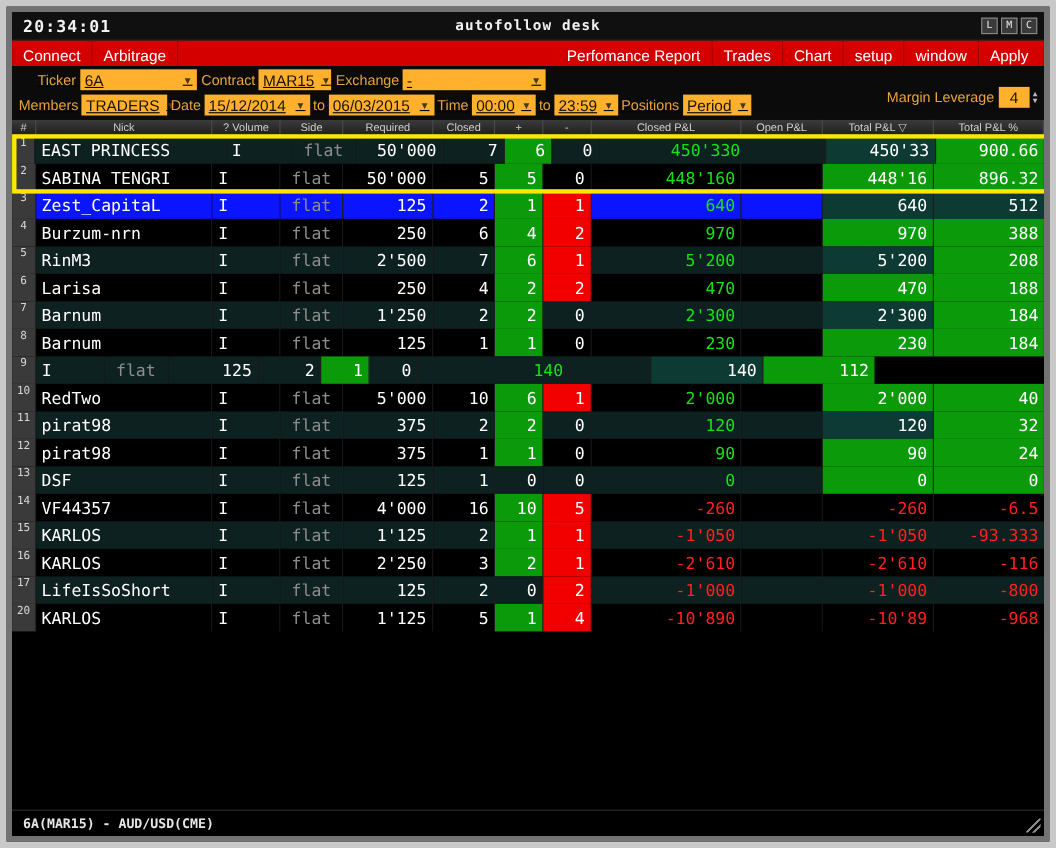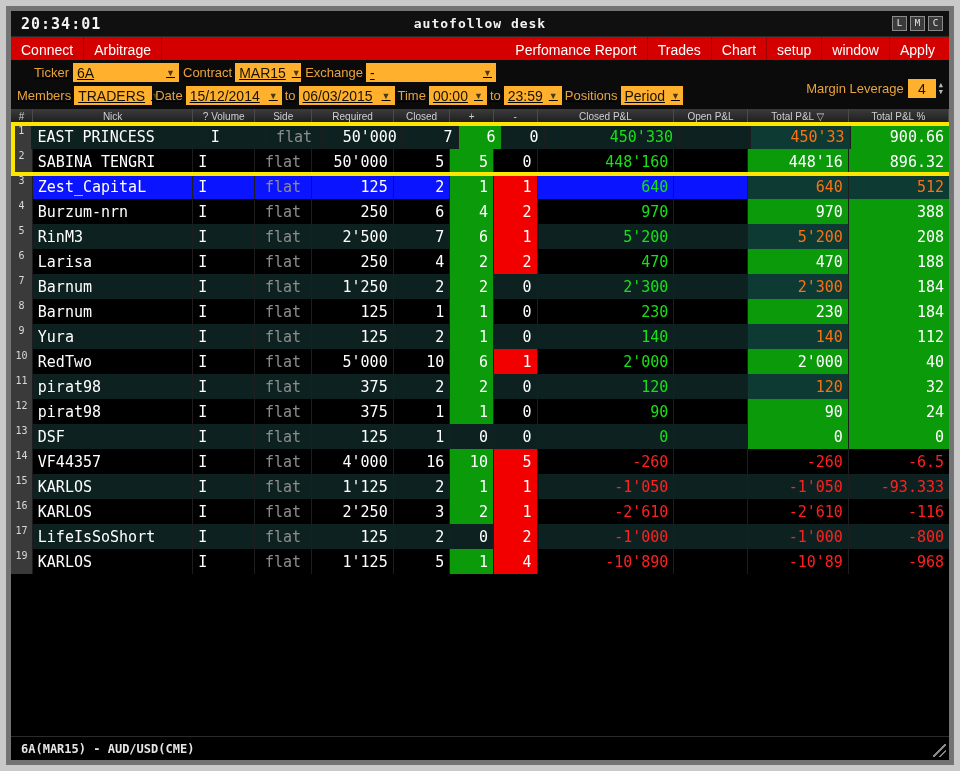--- a/index.html
+++ b/index.html
@@ -142,21 +142,21 @@
   .bg-a { background: #000000; }
   .bg-b { background: #0d2220; }
   .sel  { background: #0b14ff; }
   .green-cell { background: #0a9a0a; }
   .red-cell { background: #f20000; }
   .pos { color: #18e018; }
   .neg { color: #ff2020; }
   .white { color: #ffffff; }
   .grey { color: #8d8d8d; }
   .tot-green { background: #0a9a0a; color: #ffffff; }
-  .tot-dark { background: #0d3b33; color: #f97316; }
+  .tot-dark { background: #0d3b33; color: #ffffff; }
 
   
   .highlight-box {
     position: absolute;
     border: 4px solid #ffe600;
     pointer-events: none;
     z-index: 30;
   }
 
   
@@ -397,21 +397,20 @@
           <div class="td r bg-a white" style="width:57px">1</div>
           <div class="td r green-cell white" style="width:44px">1</div>
           <div class="td r bg-a white" style="width:44px">0</div>
           <div class="td r bg-a pos" style="width:138px">230</div>
           <div class="td r bg-a" style="width:74px"></div>
           <div class="td r tot-green white" style="width:102px">230</div>
           <div class="td r tot-green white" style="width:101px;border-right:none;">184</div>
         </div>
         <div class="tr">
           <div class="idx" style="width:22px">9</div>
-          <div class="td l bg-b white" style="width:162px">Yura</div>
           <div class="td l bg-b white" style="width:62px">I</div>
           <div class="td c bg-b grey" style="width:58px">flat</div>
           <div class="td r bg-b white" style="width:82px">125</div>
           <div class="td r bg-b white" style="width:57px">2</div>
           <div class="td r green-cell white" style="width:44px">1</div>
           <div class="td r bg-b white" style="width:44px">0</div>
           <div class="td r bg-b pos" style="width:138px">140</div>
           <div class="td r bg-b" style="width:74px"></div>
           <div class="td r tot-dark white" style="width:102px">140</div>
           <div class="td r tot-green white" style="width:101px;border-right:none;">112</div>
@@ -522,21 +521,21 @@
           <div class="td r bg-b white" style="width:82px">125</div>
           <div class="td r bg-b white" style="width:57px">2</div>
           <div class="td r bg-b white" style="width:44px">0</div>
           <div class="td r red-cell white" style="width:44px">2</div>
           <div class="td r bg-b neg" style="width:138px">-1'000</div>
           <div class="td r bg-b" style="width:74px"></div>
           <div class="td r bg-b neg" style="width:102px">-1'000</div>
           <div class="td r bg-b neg" style="width:101px;border-right:none;">-800</div>
         </div>
         <div class="tr">
-          <div class="idx" style="width:22px">19</div>
+          <div class="idx" style="width:22px">20</div>
           <div class="td l bg-a white" style="width:162px">KARLOS</div>
           <div class="td l bg-a white" style="width:62px">I</div>
           <div class="td c bg-a grey" style="width:58px">flat</div>
           <div class="td r bg-a white" style="width:82px">1'125</div>
           <div class="td r bg-a white" style="width:57px">5</div>
           <div class="td r green-cell white" style="width:44px">1</div>
           <div class="td r red-cell white" style="width:44px">4</div>
           <div class="td r bg-a neg" style="width:138px">-10'890</div>
           <div class="td r bg-a" style="width:74px"></div>
           <div class="td r bg-a neg" style="width:102px">-10'89</div>

